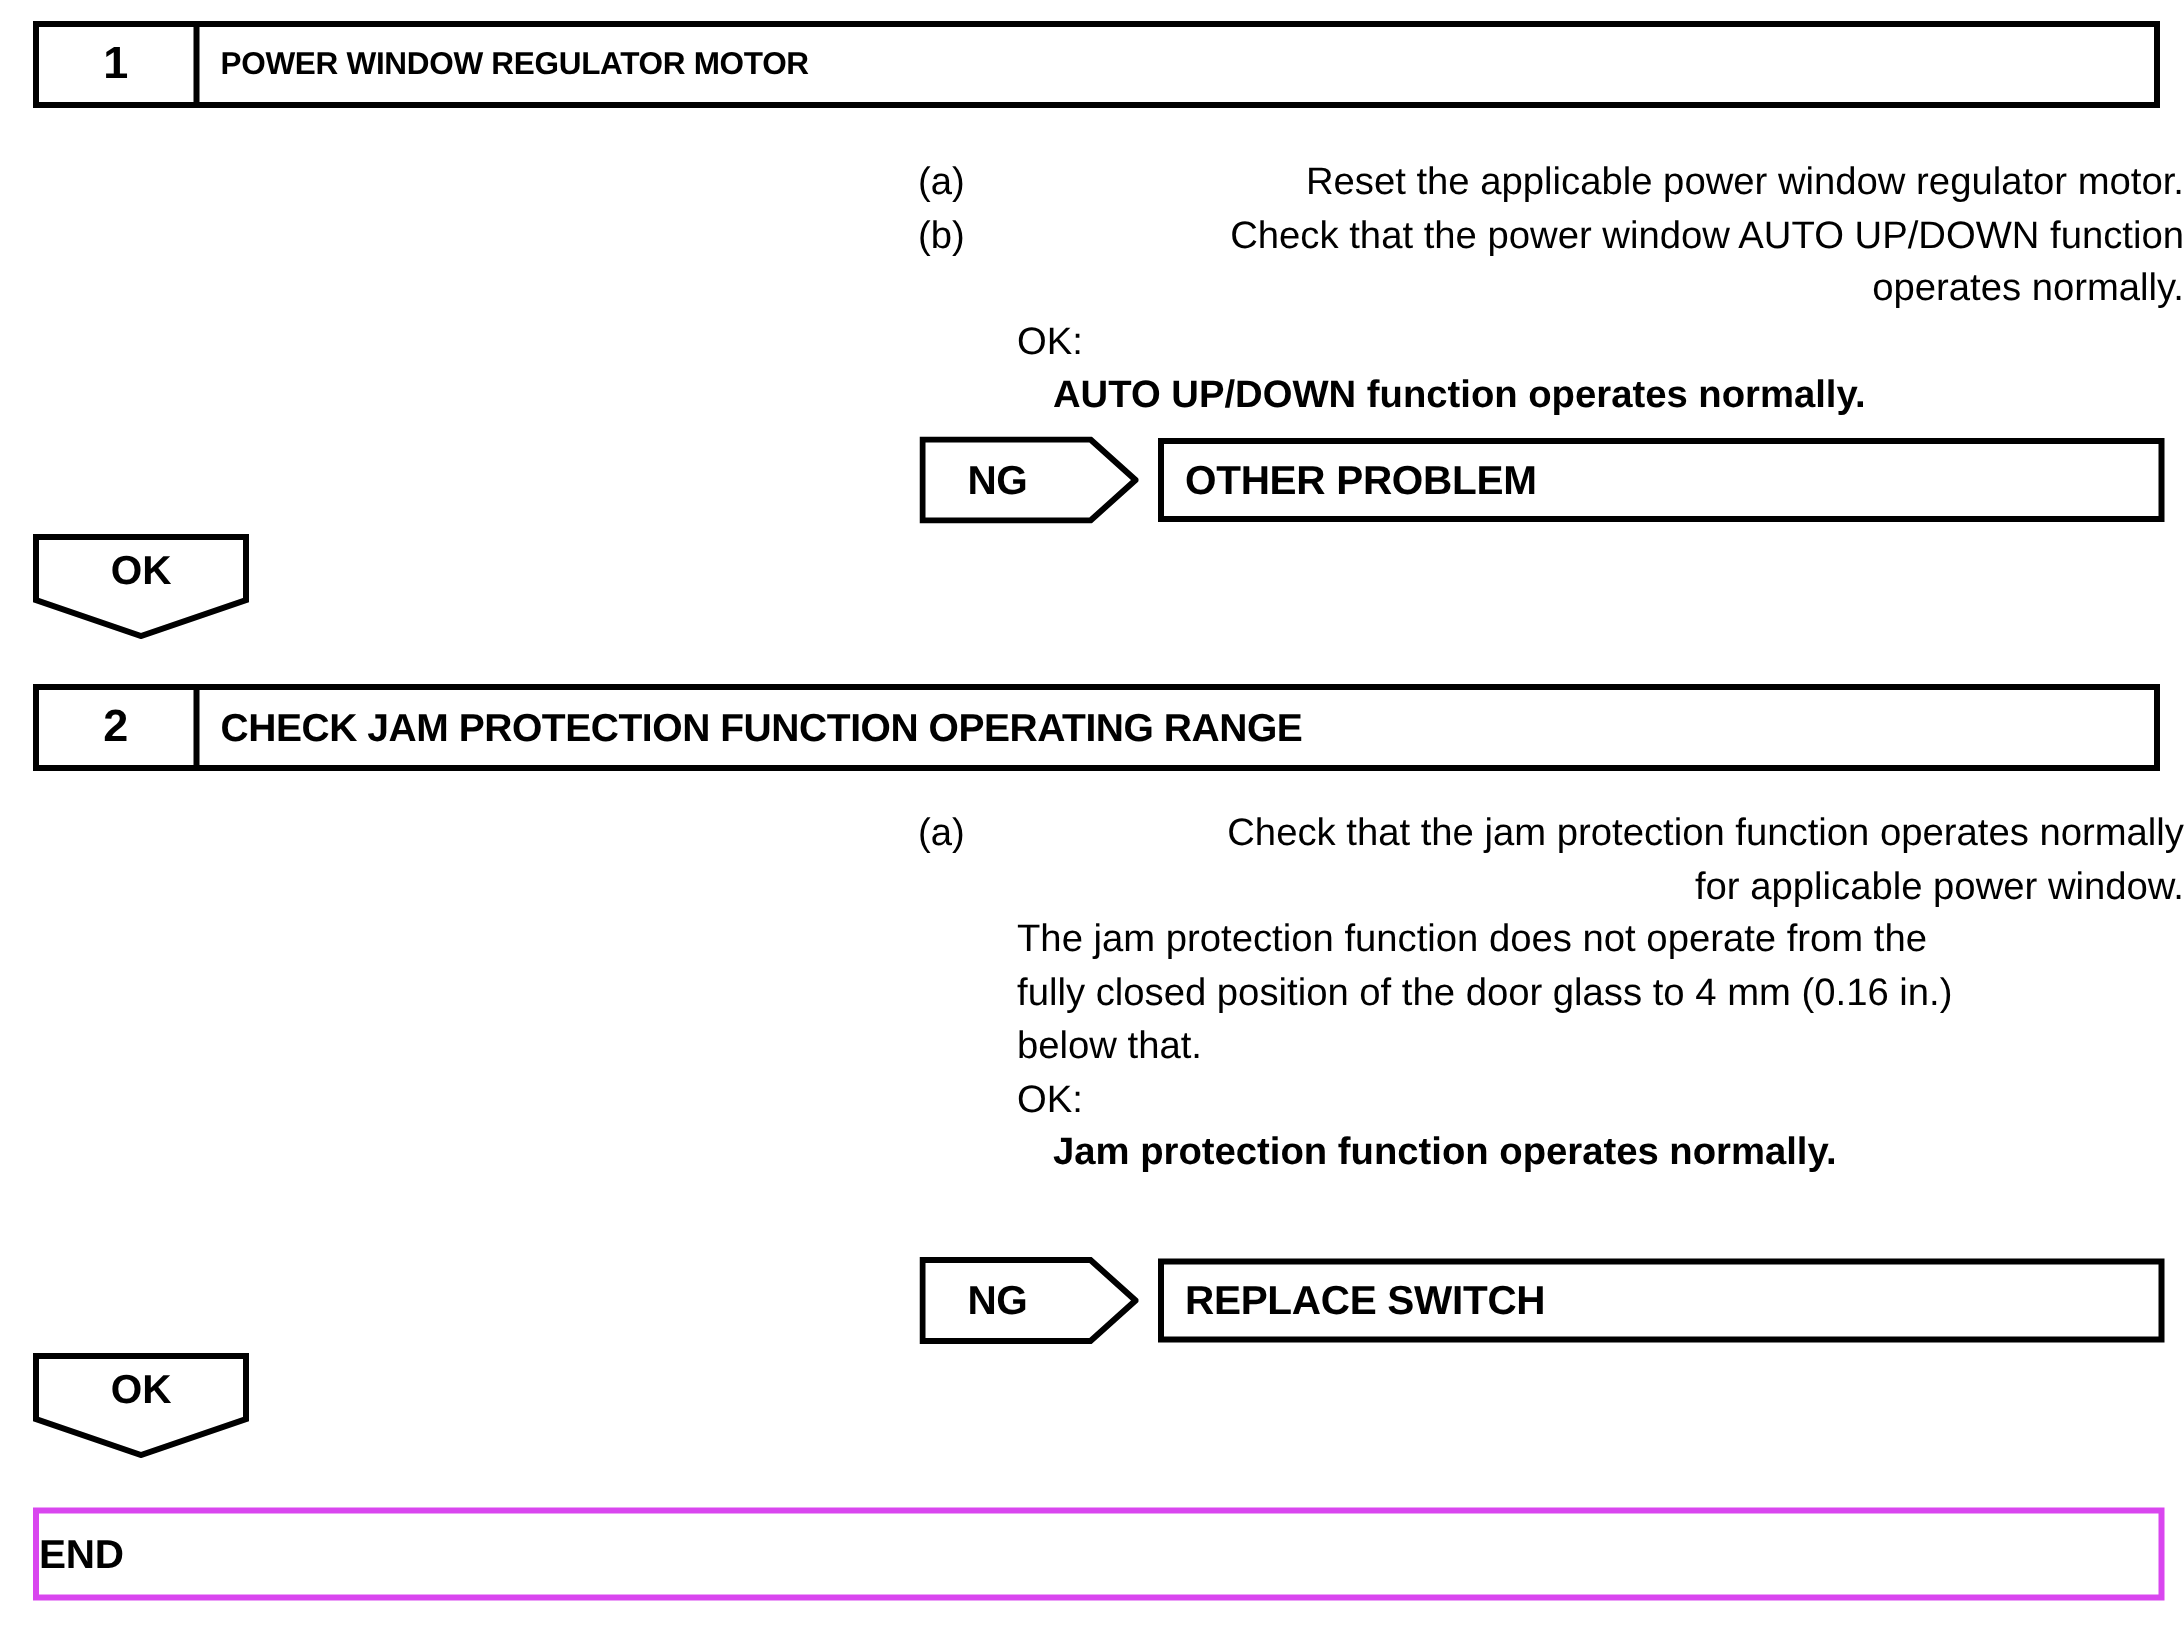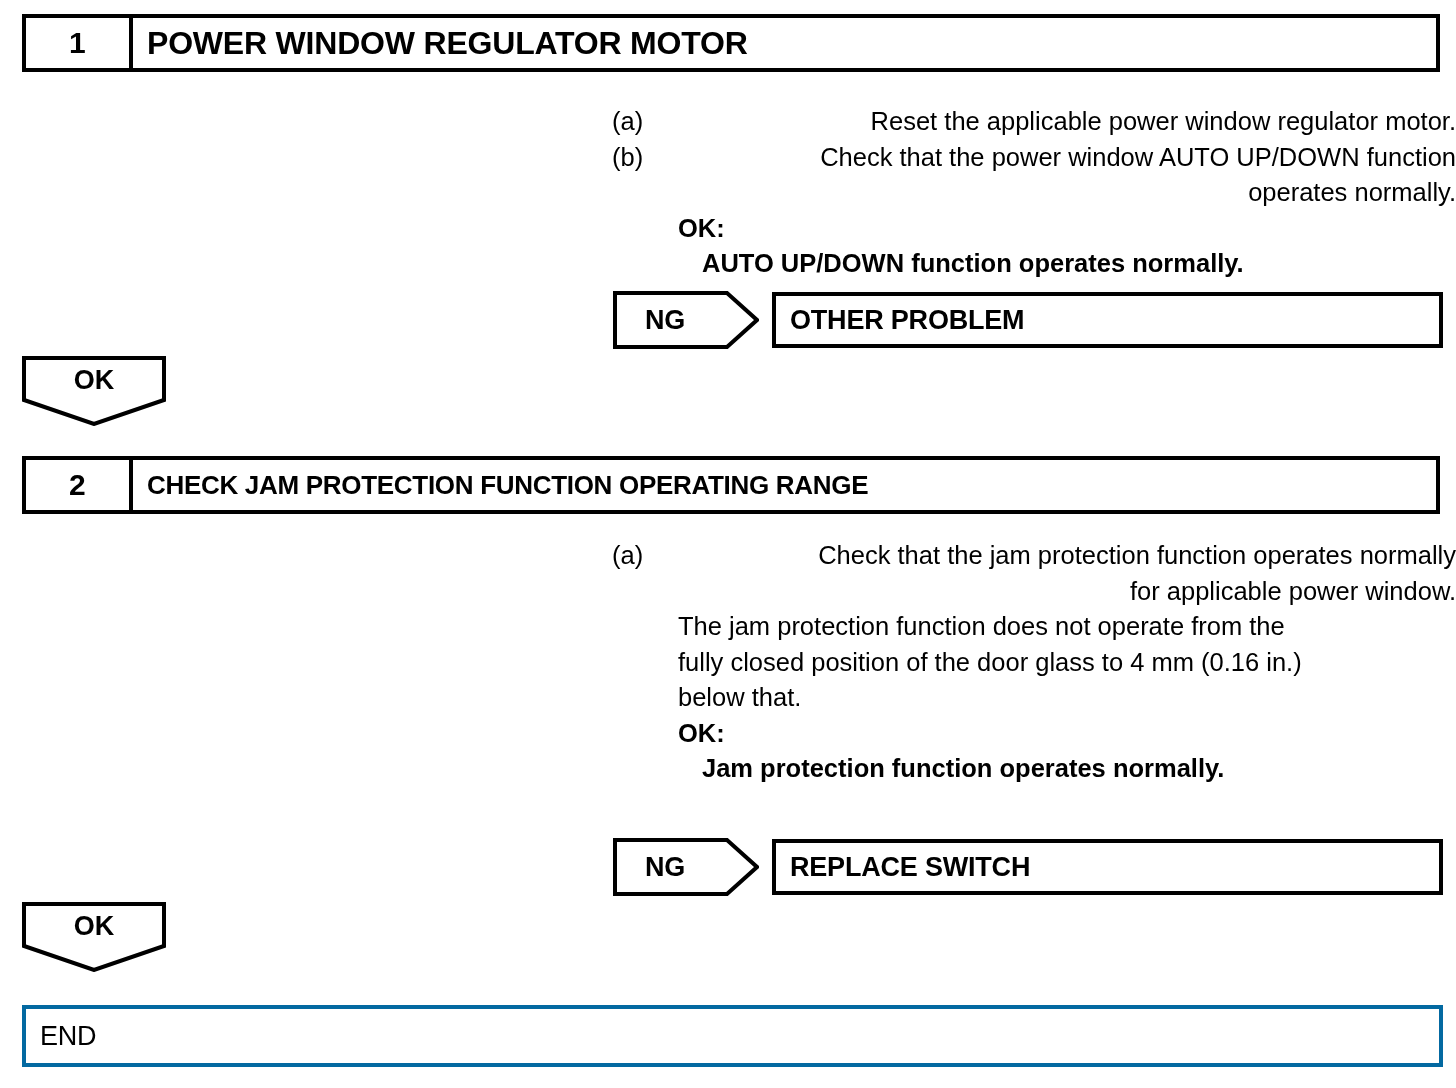--- a/index.html
+++ b/index.html
@@ -42,21 +42,21 @@
     justify-content: center;
     font-size: 30px;
     font-weight: bold;
     letter-spacing: 0.5px;
   }
   .step-title {
     flex: 1;
     display: flex;
     align-items: center;
     padding-left: 14px;
-    font-size: 32px;
+    font-size: 21px;
     font-weight: bold;
     letter-spacing: -0.2px;
     white-space: nowrap;
   }
   .step-title.cond {
     font-size: 26px;
     letter-spacing: -0.3px;
     border-radius: 23px;
   }
 
@@ -79,21 +79,21 @@
   .proc-text {
     flex: 1;
     white-space: pre-line;
     text-align: right;
   }
   .proc-indent {
     padding-left: 66px;
     white-space: pre-line;
   }
   .proc-indent.bold {
-    font-weight: bold;
+    font-weight: normal;
   }
   .proc-indent.bold-sub {
     font-weight: bold;
     padding-left: 90px;
   }
 
   
   .ng-flag {
     position: absolute;
     width: 146px;
@@ -155,27 +155,26 @@
     justify-content: center;
     font-size: 27px;
     font-weight: bold;
     letter-spacing: 0px;
   }
 
   
   .end-box {
     position: absolute;
     box-sizing: border-box;
-    border: 4px solid #0369a1;
+    border: 4px solid #d946ef;
     background: #fff;
     display: flex;
     align-items: center;
-    padding-left: 14px;
-    font-size: 27px;
-    font-weight: normal;
+    font-size: 27px;
+    font-weight: bold;
     letter-spacing: -0.2px;
   }
 </style>
 </head>
 <body>
 
 <div class="page">
 
   <div class="step-header" style="left:22px; top:14px; width:1418px; height:58px;">
     <div class="step-number">1</div>

